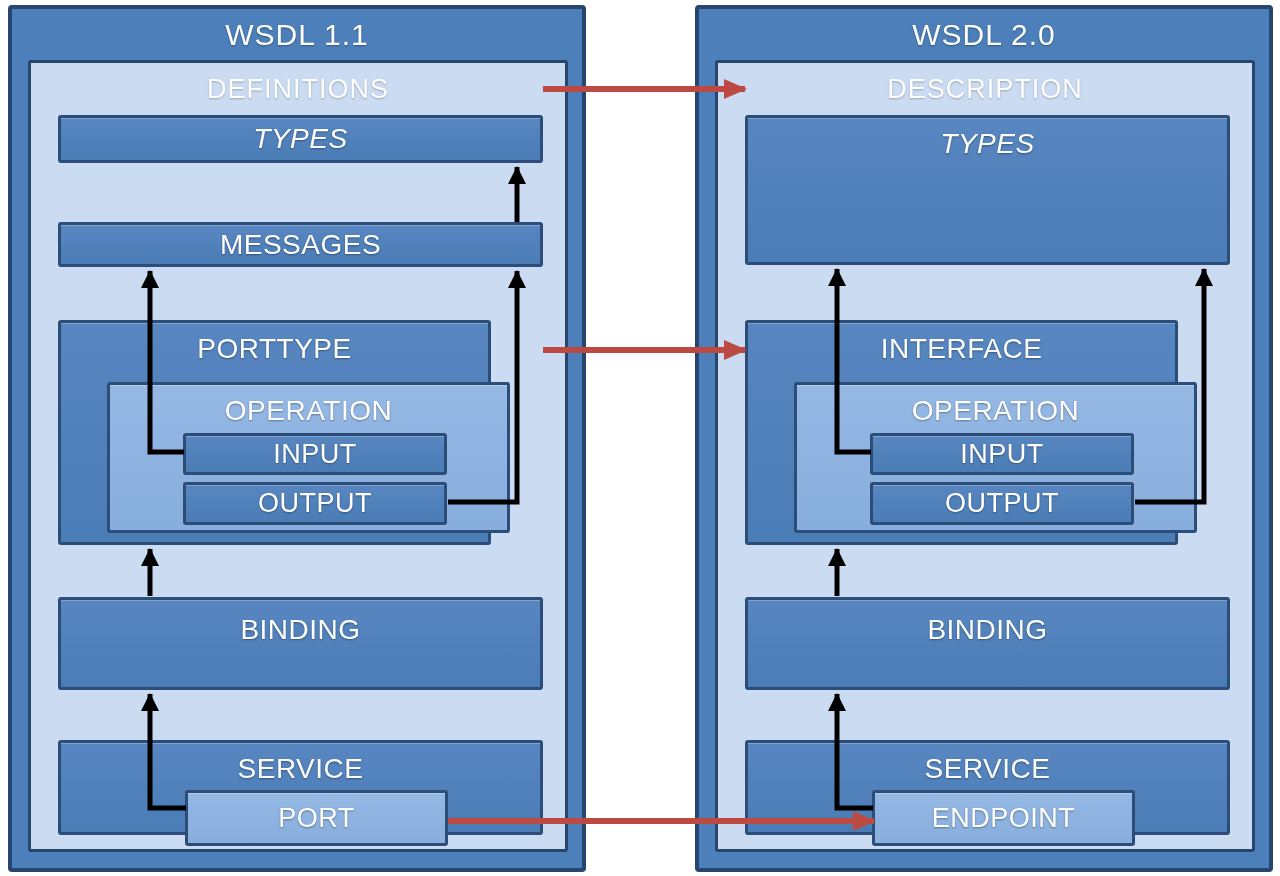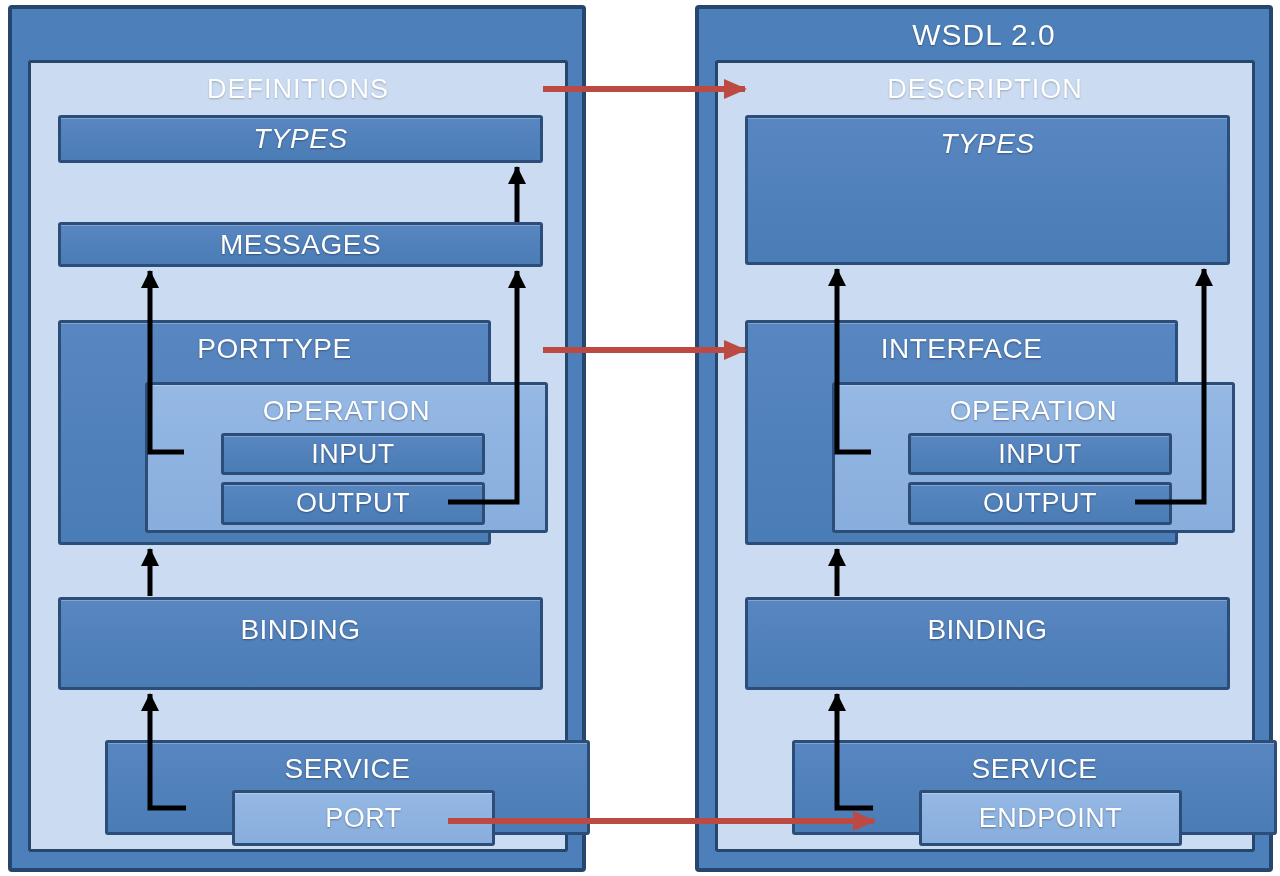--- a/index.html
+++ b/index.html
@@ -27,38 +27,39 @@
   .box.sub{background:linear-gradient(180deg,#95b8e4 0%,#88aedd 100%);}
   .lbl{position:absolute;left:0;width:100%;display:flex;align-items:center;justify-content:center;
        font-size:28px;letter-spacing:.5px;text-shadow:0 1px 2px rgba(0,0,0,.35);white-space:nowrap;}
   .lbl.fill{top:0;height:100%;}
   .lbl.top{top:0;height:52px;}
   
   .types    {left:27px;top:52px;width:485px;height:48px;font-style:italic;}
   #panel-r .types{height:150px;}
   .messages {left:27px;top:159px;width:485px;height:45px;padding-left:6px;}
   .porttype {left:27px;top:257px;width:433px;height:225px;}
-  .operation{left:46px;top:59px;width:403px;height:151px;margin-left:38px;}
+  .operation{left:46px;top:59px;width:403px;height:151px;}
   .input    {left:73px;top:48px;width:264px;height:42px;}
   .output   {left:73px;top:97px;width:264px;height:43px;}
   .binding  {left:27px;top:534px;width:485px;height:93px;}
-  .service  {left:27px;top:677px;width:485px;height:95px;margin-left:47px;}
+  .service  {left:27px;top:677px;width:485px;height:95px;}
   .port     {left:124px;top:47px;width:263px;height:56px;}
   .small .lbl{font-size:27px;}
   #edges{position:absolute;left:0;top:0;width:1280px;height:876px;pointer-events:none;z-index:10;}
   #edges polyline{fill:none;}
   .edge-black{stroke:var(--arrow-black);stroke-width:5;stroke-linejoin:miter;}
   .edge-red{stroke:var(--arrow-red);stroke-width:6;stroke-linejoin:miter;}
 </style>
 </head>
 <body>
 
 <div id="stage">
 
   <div class="panel" id="panel-l">
+    <div class="panel-title">WSDL 1.1</div>
     <div class="lightbox">
       <div class="container-label">DEFINITIONS</div>
 
       <div class="box types">
         <span class="lbl fill">TYPES</span>
       </div>
 
       <div class="box messages">
         <span class="lbl fill">MESSAGES</span>
       </div>

